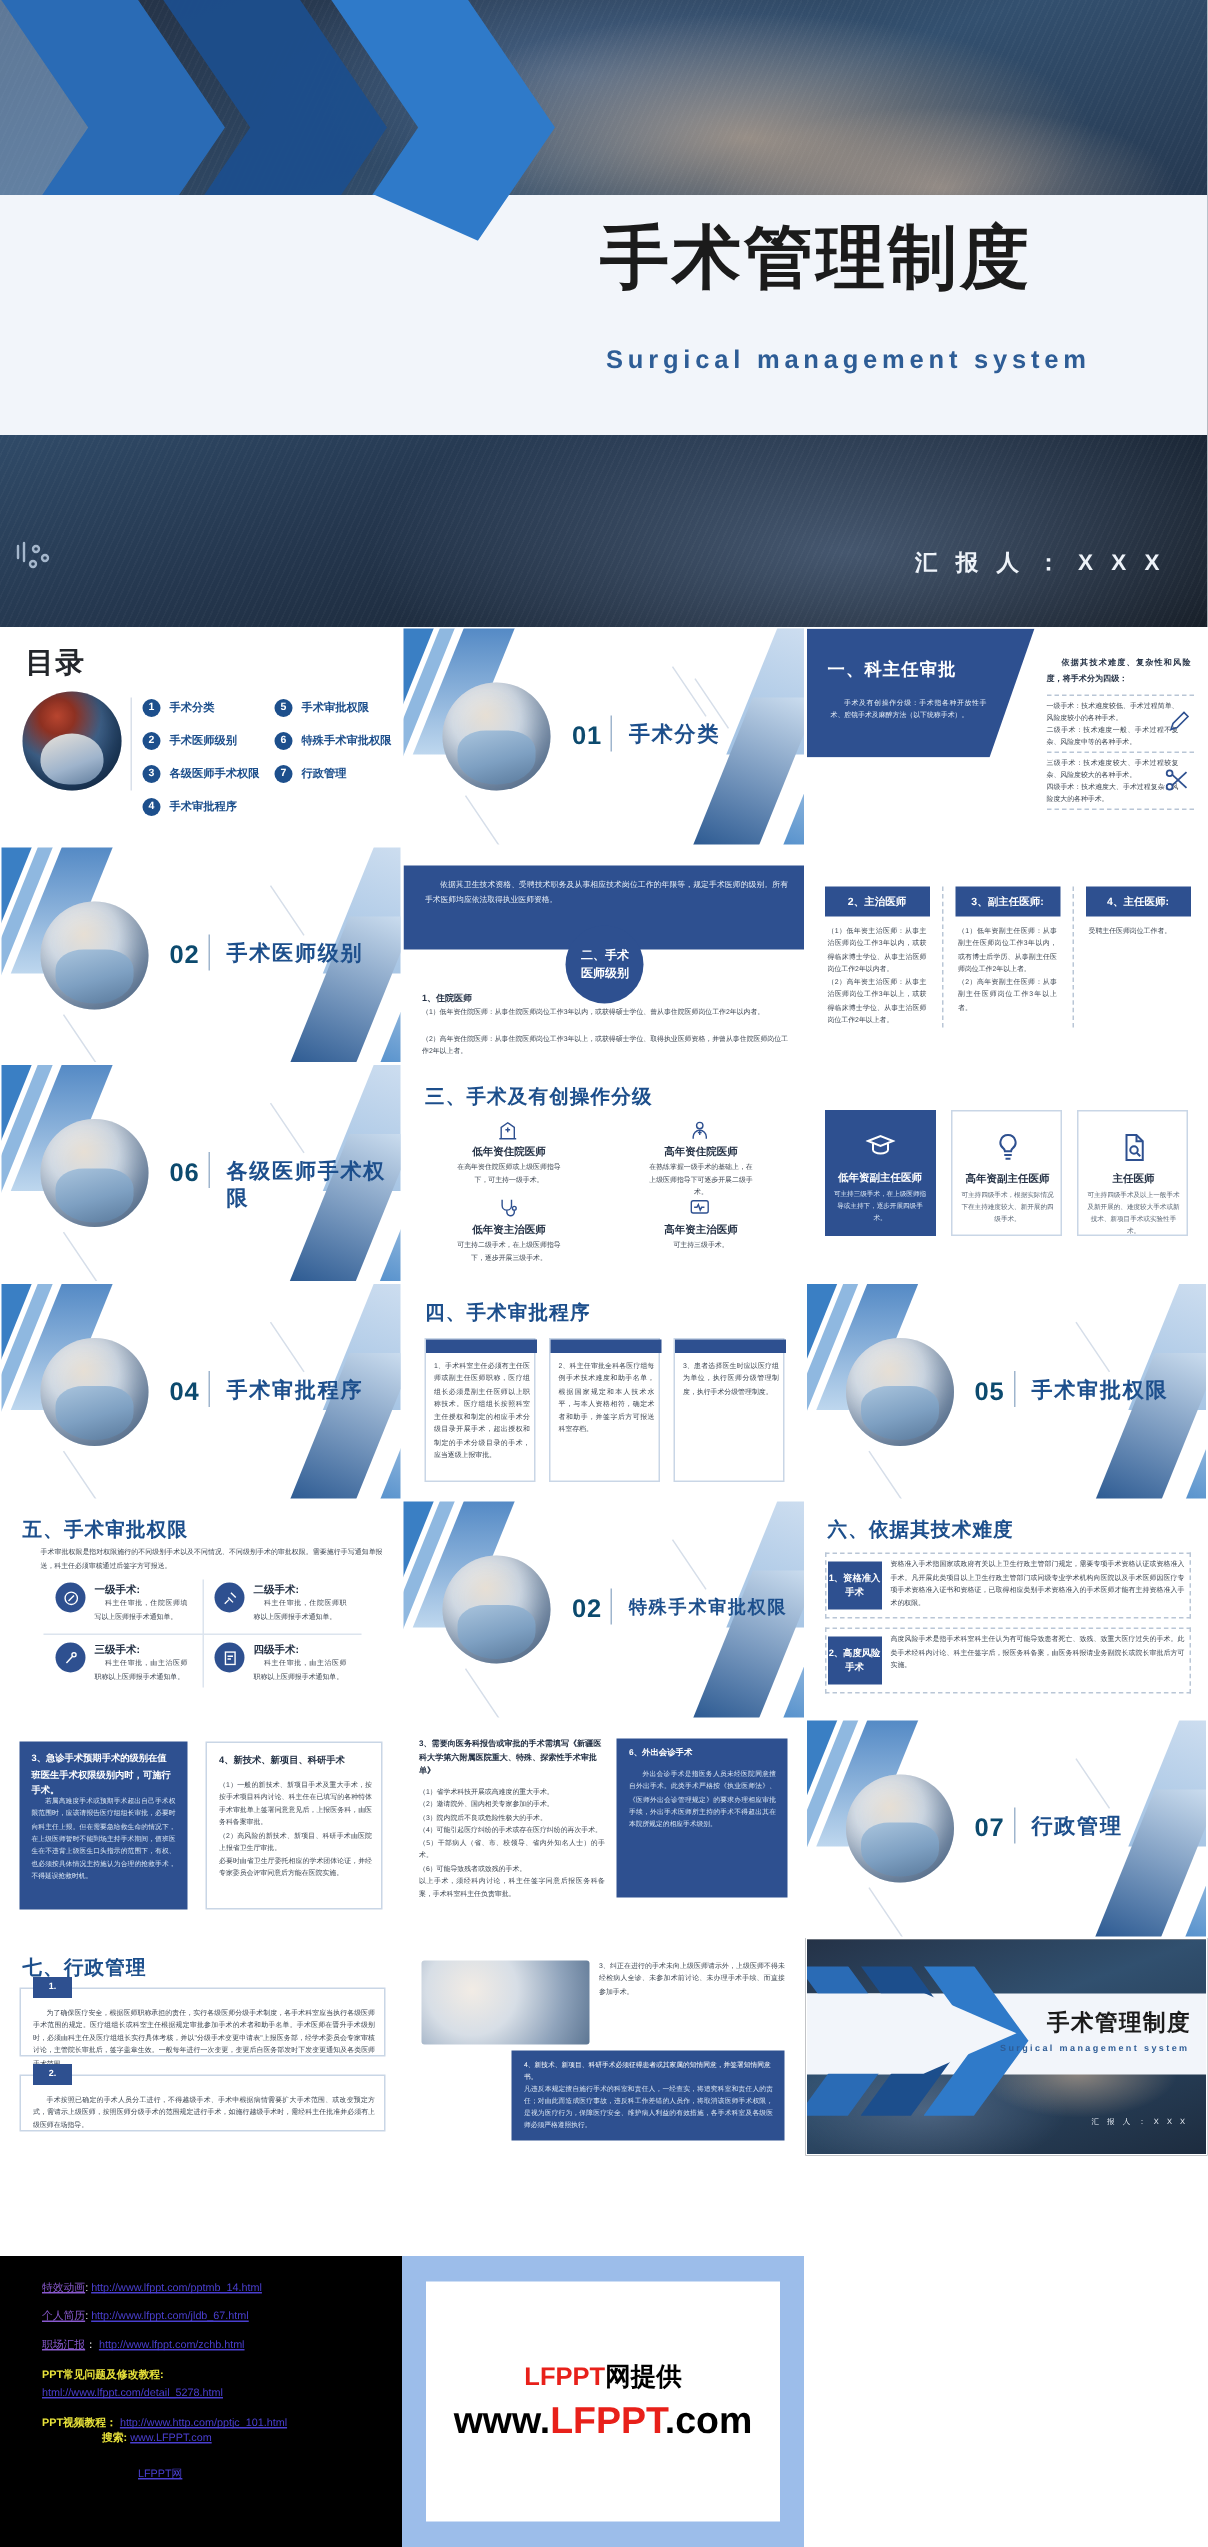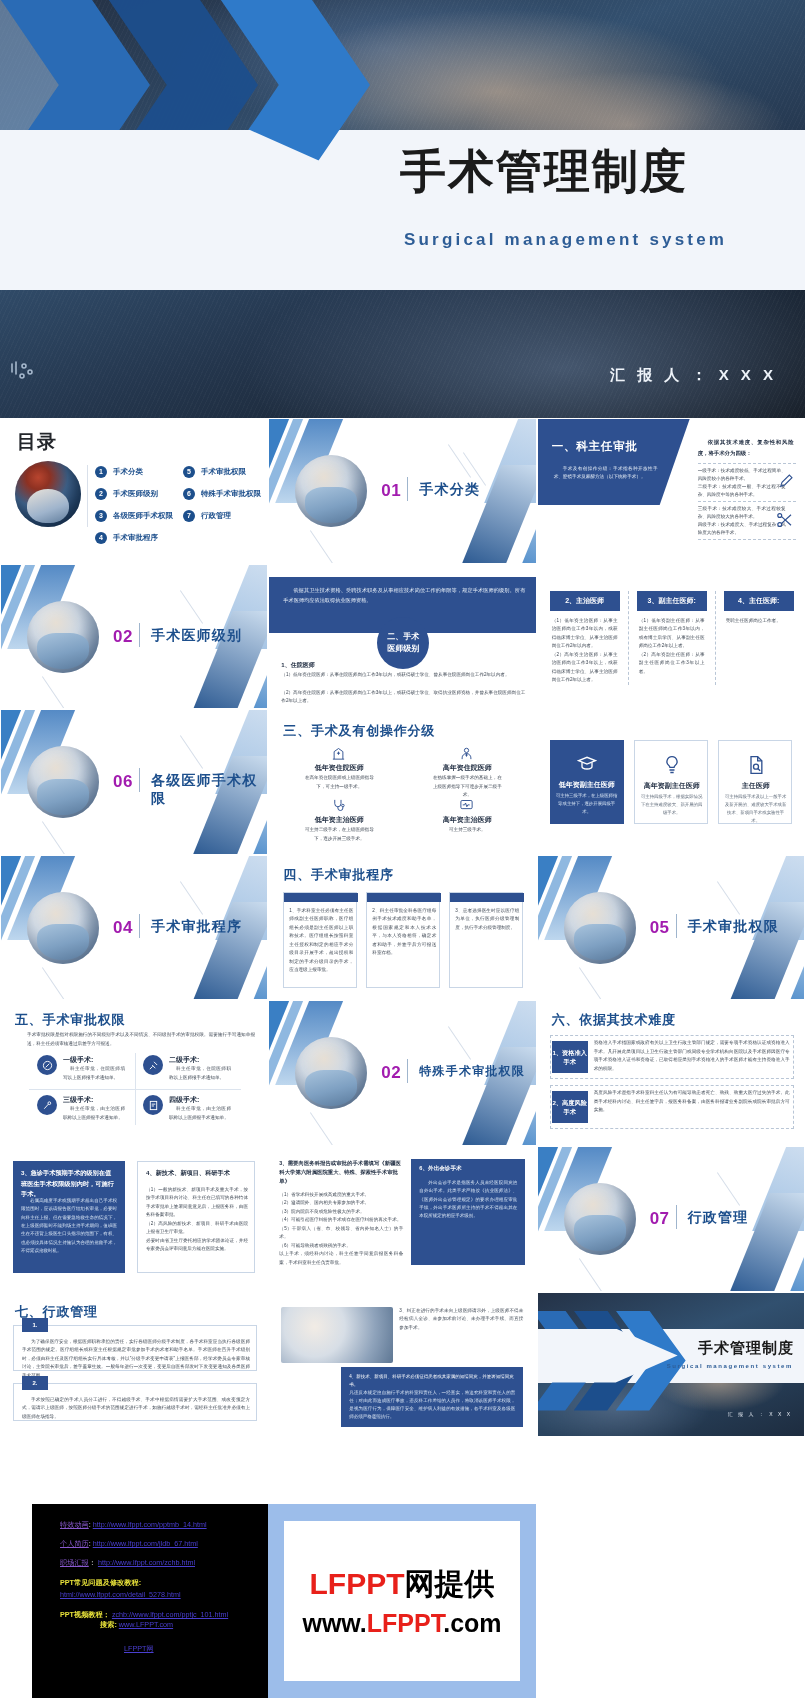--- a/index.html
+++ b/index.html
@@ -89,21 +89,21 @@
     background:
       radial-gradient(circle at 40% 30%, #e7dfd4 0%, #cfd9e4 35%, #8fa7c2 70%, #60809f 100%);
     box-shadow: inset -6px -8px 18px rgba(30,50,80,.45), inset 6px 6px 14px rgba(255,255,255,.35);
   }
   .sec-circle:after {
     content:""; position:absolute; left:14%; top:45%; width:72%; height:50%;
     border-radius:40% 40% 55% 55%;
     background: linear-gradient(165deg, #a9c4dd 0%, #7ea0c2 55%, #5a7a9c 100%);
   }
   .sec-num {
-    position:absolute; left:112px; top:62px; font-size:17px; font-weight:800; color:#a21caf; letter-spacing:.5px;
+    position:absolute; left:112px; top:62px; font-size:17px; font-weight:800; color:#0c4a6e; letter-spacing:.5px;
   }
   .sec-bar { position:absolute; left:138px; top:58px; width:1px; height:24px; background:#9fb5cd; }
   .sec-title {
     position:absolute; left:150px; top:62px; font-size:14px; font-weight:800; color:#1d4f8c; letter-spacing:1.2px;
   }
 
   
   .toc-h { position:absolute; left:16px; top:10px; font-size:19px; font-weight:700; color:#23262b; letter-spacing:1px; }
   .toc-photo {
     position:absolute; left:14px; top:42px; width:66px; height:66px; border-radius:50%;
@@ -156,37 +156,36 @@
   .end-band { position:absolute; left:0; top:36px; width:268px; height:54px; background:#f2f5fa; }
   .end-title { position:absolute; right:10px; top:46px; font-size:15px; font-weight:700; color:#1b1b1b; letter-spacing:1px; }
   .end-sub { position:absolute; right:11px; top:70px; font-size:6px; font-weight:700; color:#2e5d96; letter-spacing:1.6px; }
   .end-presenter { position:absolute; right:12px; top:118px; font-size:5px; color:#e8eef6; letter-spacing:2px; }
   .end-chev { position:absolute; top:18px; height:100px; width:70px; }
 
   
   .footer {
     position:absolute; left:0; top:1504px; width:268px; height:194px;
     background:#000;
-    margin-left:32px;
   }
   .flink { position:absolute; font-size:7.2px; white-space:nowrap; }
   .flink .k { color:#8a5ad0; text-decoration:underline; }
   .flink .u { color:#4a3fd0; text-decoration:underline; }
   .fyel { color:#e8e23a; font-weight:700; font-size:7.2px; }
   .fsearch { color:#e8e23a; font-weight:700; font-size:7.2px; }
 
   .promo {
     position:absolute; left:268px; top:1504px; width:268px; height:194px;
     background:#9cbdea; display:flex; align-items:center; justify-content:center;
   }
   .promo-in {
     width:236px; height:160px; background:#fff; display:flex; flex-direction:column;
     align-items:center; justify-content:center; gap:4px;
   }
-  .promo-l1 { font-size:30px; font-weight:700; color:#000; }
+  .promo-l1 { font-size:17px; font-weight:700; color:#000; }
   .promo-l2 { font-size:25px; font-weight:700; color:#000; }
   .red { color:#e8201a; }
   .blank-right { position:absolute; left:536px; top:1504px; width:269px; height:194px; background:#fff; }
 </style>
 </head>
 <body>
 
 <div class="page">
 
   <div class="cover">
@@ -669,21 +668,21 @@
       <span class="k">职场汇报</span><span style="color:#e8e8e8">： </span><span class="u">http://www.lfppt.com/zchb.html</span>
     </div>
     <div class="flink" style="left:28px;top:74px;">
       <span class="fyel">PPT常见问题及修改教程:</span>
     </div>
     <div class="flink" style="left:28px;top:86px;">
       <span class="u">html://www.lfppt.com/detail_5278.html</span>
     </div>
     <div class="flink" style="left:28px;top:106px;">
       <span class="fyel">PPT视频教程：</span>
-      <span class="u">zchb://www.lfppt.com/pptjc_101.html</span>
+      <span class="u">http://www.http.com/pptjc_101.html</span>
     </div>
     <div class="flink" style="left:68px;top:116px;">
       <span class="fsearch">搜索:</span>
       <span class="u">www.LFPPT.com</span>
     </div>
     <div class="flink" style="left:92px;top:140px;">
       <span class="u">LFPPT网</span>
     </div>
   </div>
 

